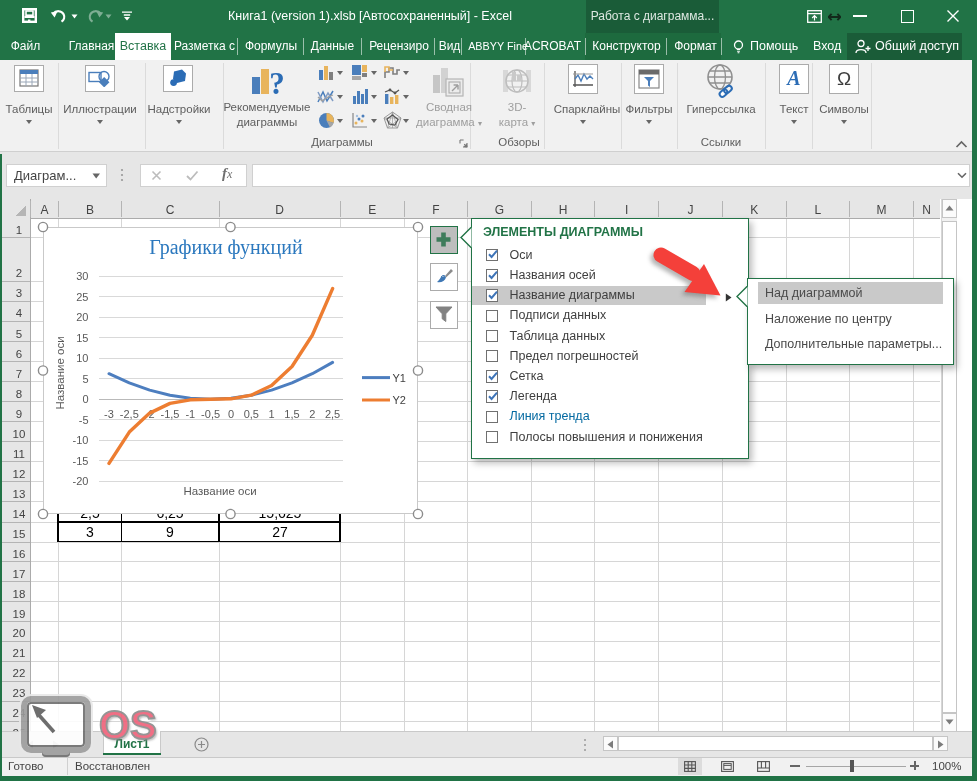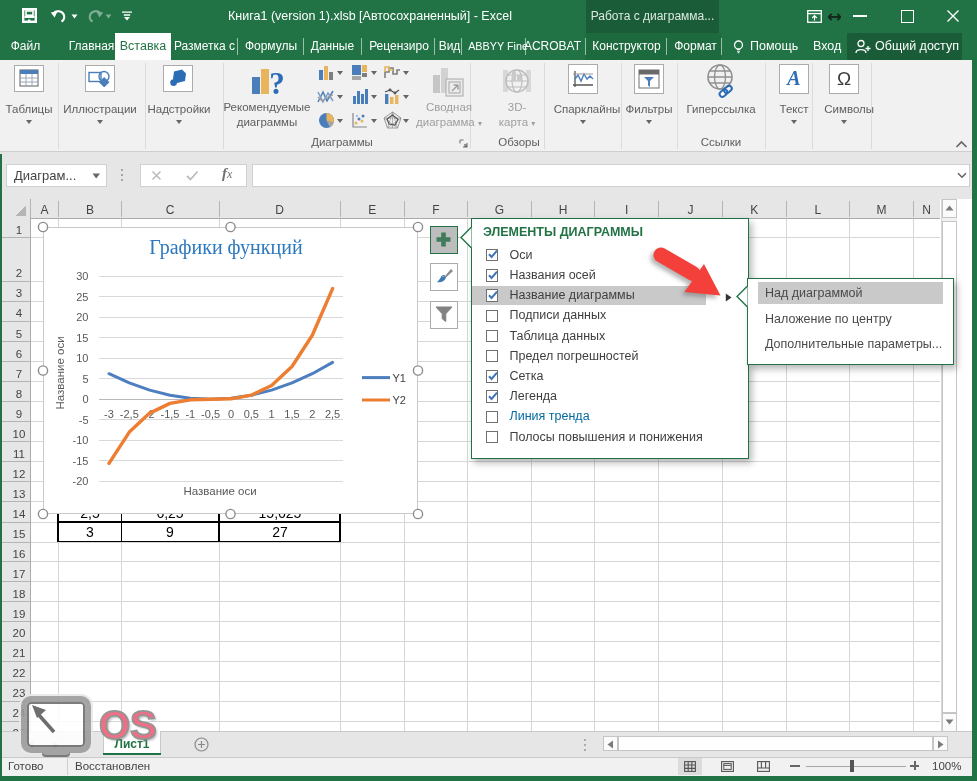--- a/index.html
+++ b/index.html
@@ -457,21 +457,21 @@
   </svg>
 <div class="abs" style="left:680px;top:103px;width:82px;color:#5E5E5E;font-size:11.5px;text-align:center">Гиперссылка</div>
 <div class="abs" style="left:779px;top:64px;width:30px;height:30px;background:#fff;border:1px solid #ABABAB"></div>
 <div class="abs" style="left:779px;top:67px;width:30px;color:#2B6CB5;font-size:20px;font-style:italic;font-family:'Liberation Serif',serif;text-align:center;font-weight:bold">A</div>
 <div class="abs" style="left:766px;top:103px;width:56px;color:#5E5E5E;font-size:11.5px;text-align:center">Текст</div>
 <svg class="abs" style="left:791px;top:120px" width="7" height="5">
     <polygon points="0,0 6,0 3,4" fill="#666"></polygon>
   </svg>
 <div class="abs" style="left:829px;top:64px;width:30px;height:30px;background:#fff;border:1px solid #ABABAB"></div>
 <div class="abs" style="left:829px;top:68px;width:30px;color:#3E3E3E;font-size:19px;text-align:center">Ω</div>
-<div class="abs" style="left:814px;top:103px;width:60px;color:#5E5E5E;font-size:11.5px;text-align:right">Символы</div>
+<div class="abs" style="left:814px;top:103px;width:60px;color:#5E5E5E;font-size:11.5px;text-align:center">Символы</div>
 <svg class="abs" style="left:841px;top:120px" width="7" height="5">
     <polygon points="0,0 6,0 3,4" fill="#666"></polygon>
   </svg>
 <div class="abs" style="left:292px;top:136px;width:100px;color:#5E5E5E;font-size:11.5px;text-align:center">Диаграммы</div>
 <div class="abs" style="left:487px;top:136px;width:64px;color:#5E5E5E;font-size:11.5px;text-align:center">Обзоры</div>
 <div class="abs" style="left:687px;top:136px;width:68px;color:#5E5E5E;font-size:11.5px;text-align:center">Ссылки</div>
 <svg class="abs" style="left:459px;top:139px" width="9" height="9" viewBox="0 0 9 9">
 <path d="M1 1 H4.6 M1 1 V4.6 M8 4 V8 H4 M8 8 L5.2 5.2" stroke="#777" stroke-width="1.1" fill="none"></path>
 <path d="M8 8 l-3.2 -0.9 M8 8 l-0.9 -3.2" stroke="#777" stroke-width="1.1" fill="none"></path>
 </svg>

